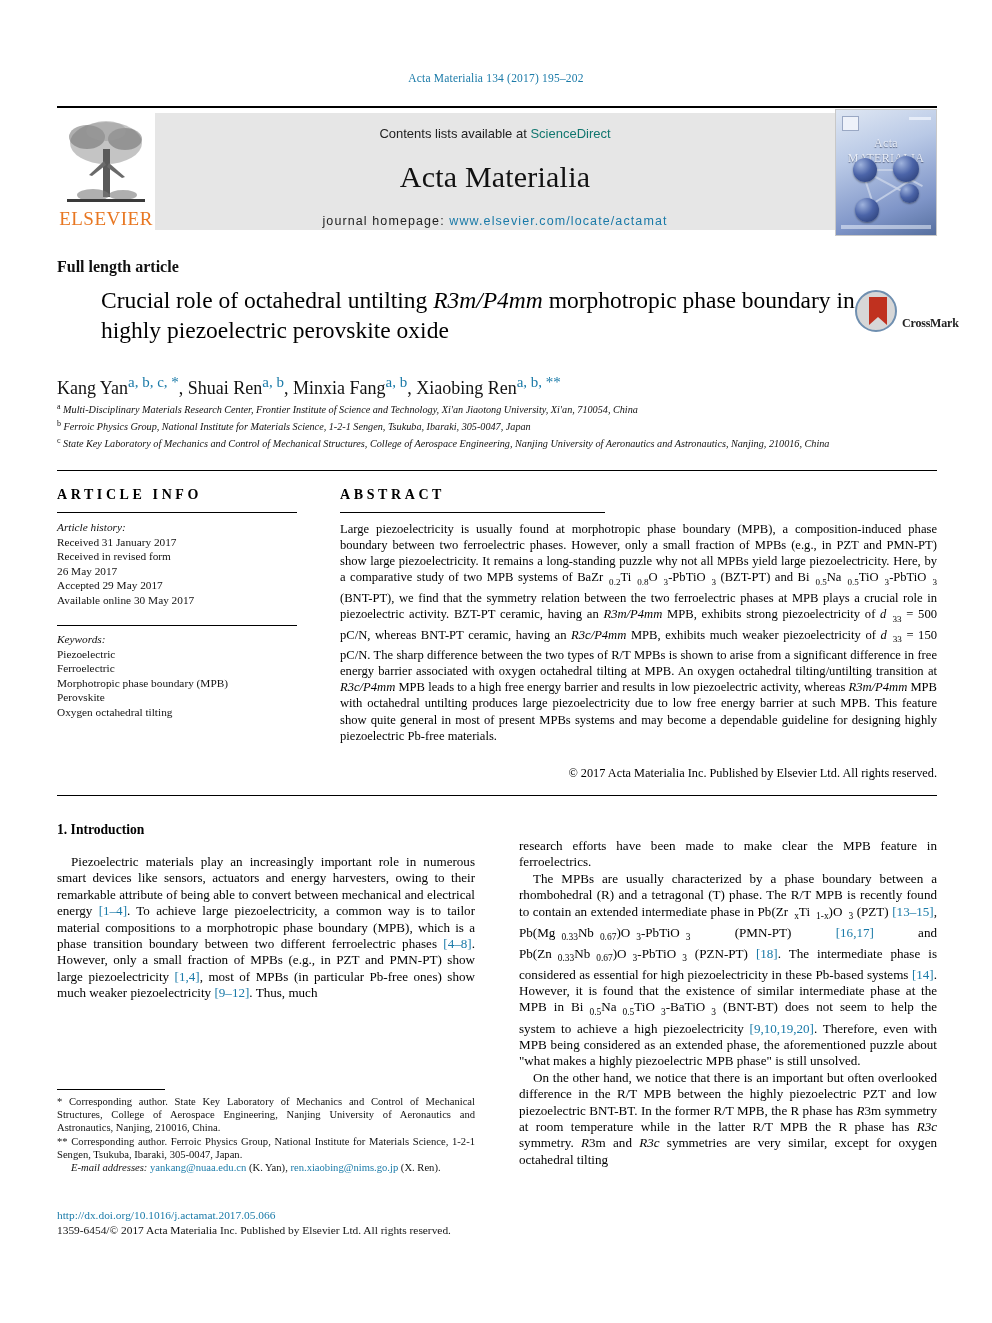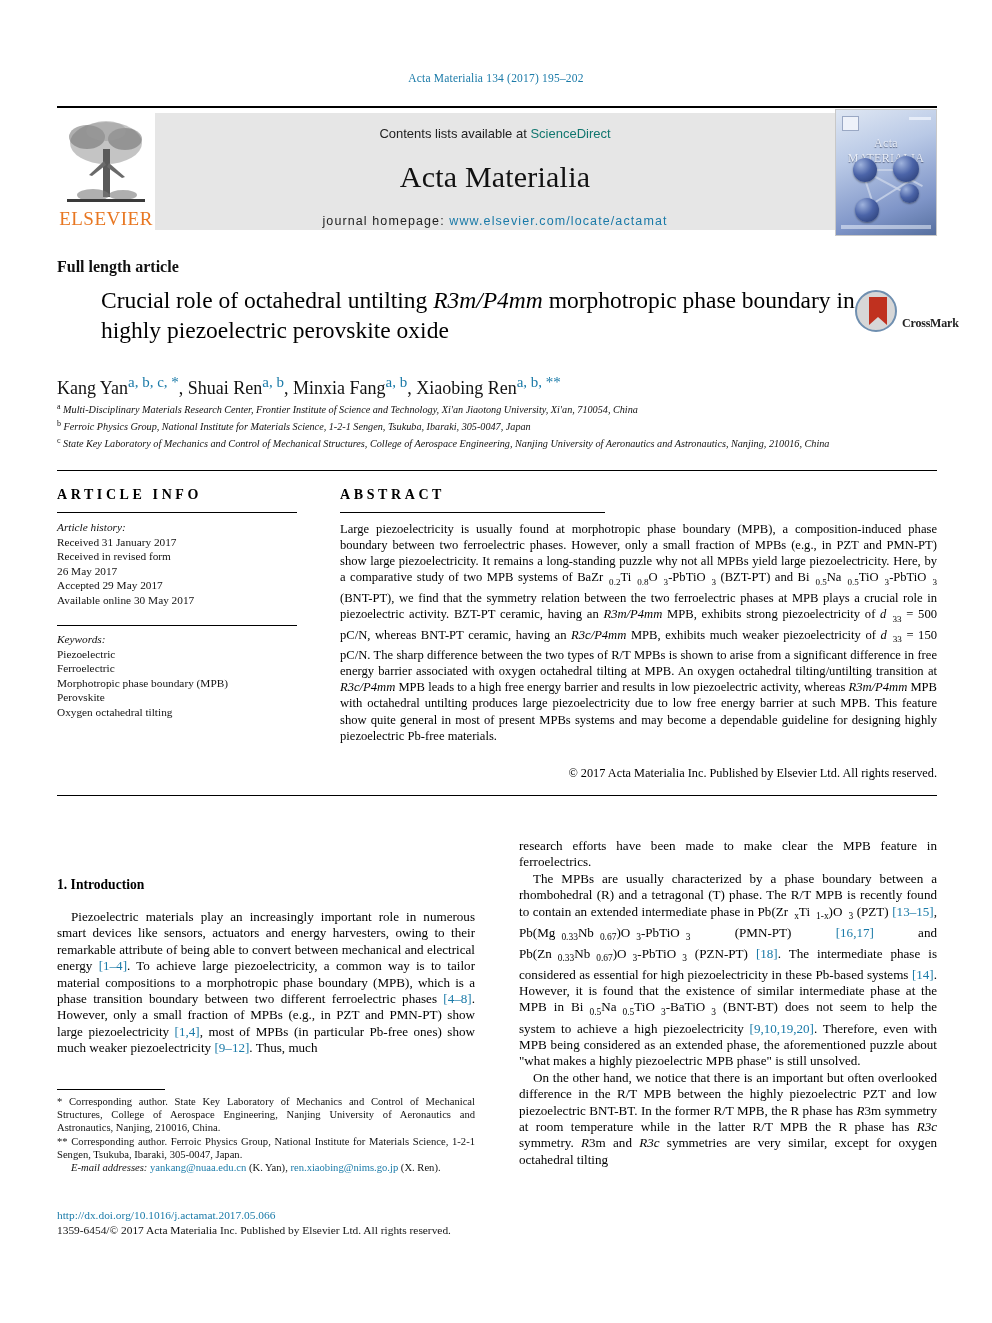--- a/index.html
+++ b/index.html
@@ -340,21 +340,21 @@
   
   .col {
     position: absolute;
     width: 418px;
     font-family: "Liberation Serif", serif;
     font-size: 13.1px;
     line-height: 16.4px;
     text-align: justify;
     color: #000;
   }
-  .col.left  { left: 57px;  top: 877px; }
+  .col.left  { left: 57px;  top: 822px; }
   .col.right { left: 519px; top: 838px; }
   .col h2 {
     font-size: 13.6px;
     font-weight: bold;
     margin: 0 0 16px 0;
     line-height: 16px;
   }
   .col p { margin: 0; text-indent: 14px; }
   .col p.noindent { text-indent: 0; }
   .ref { color: #1a7aa8; }

